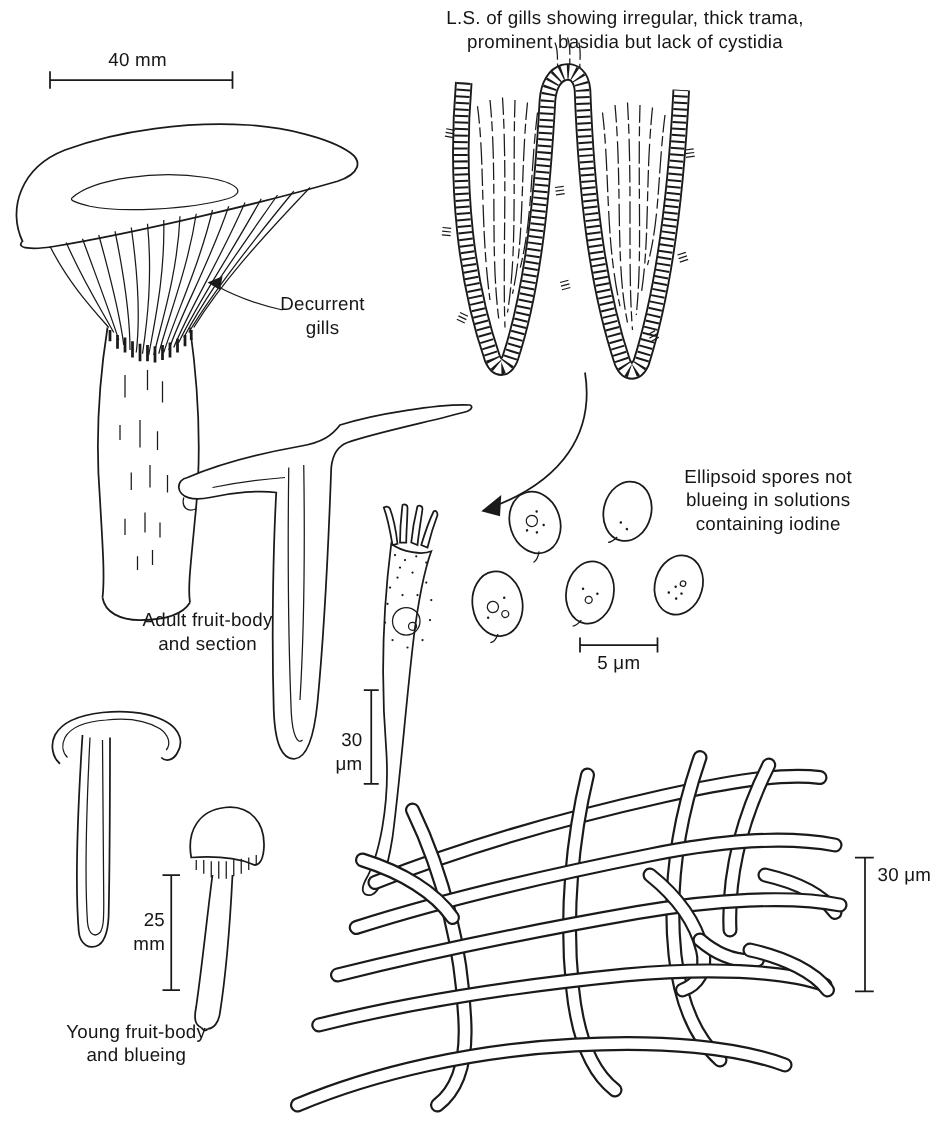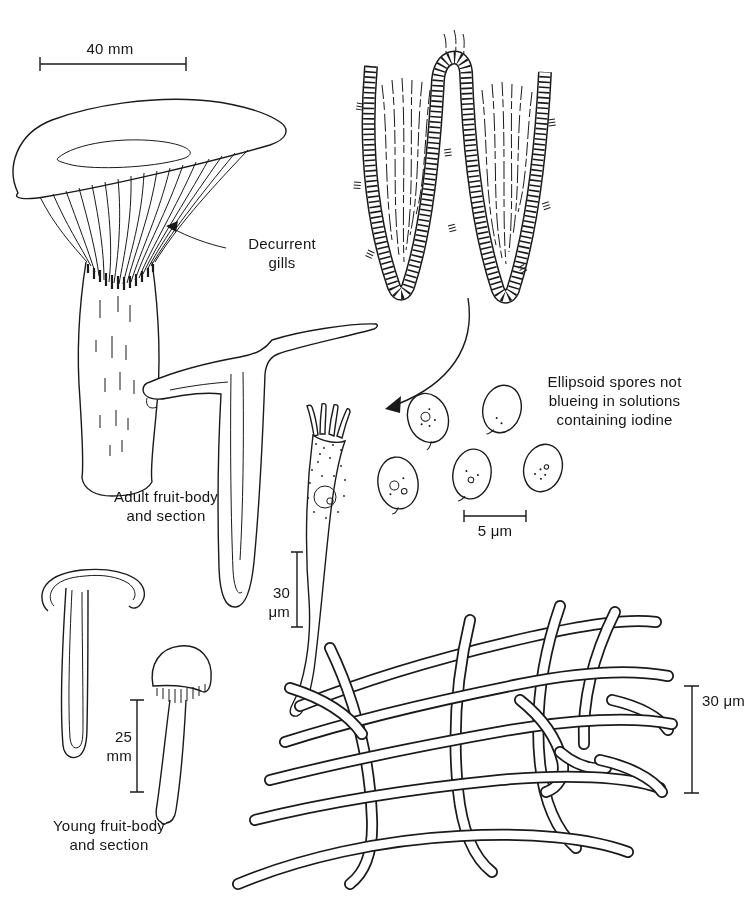--- a/index.html
+++ b/index.html
@@ -269,41 +269,43 @@
     <path class="tube-o" d="M290 688 C322 698 348 714 362 734"></path>
     <path class="tube-i" d="M290 688 C322 698 348 714 362 734"></path>
   </g>
 
   <g>
     <path class="ink" d="M692 686 V793 M684 686 H699 M684 793 H699"></path>
   </g>
 
 </svg>
 
+<div class="label center" style="left:320px;top:5px;width:360px;">L.S. of gills showing irregular, thick trama,
+prominent basidia but lack of cystidia</div>
 
 <div class="label center" style="left:57px;top:39px;width:106px;">40 mm</div>
 
-<div class="label center" style="left:240px;top:234px;width:84px;">Decurrent
+<div class="label center" style="left:216px;top:234px;width:84px;">Decurrent
 gills</div>
 
 <div class="label center" style="left:92px;top:487px;width:148px;">Adult fruit-body
 and section</div>
 
 <div class="label center" style="left:532px;top:372px;width:165px;">Ellipsoid spores not
 blueing in solutions
 containing iodine</div>
 
 <div class="label center" style="left:460px;top:521px;width:70px;">5 μm</div>
 
 
 <div class="label right" style="left:250px;top:583px;width:40px;">30
 μm</div>
 
 <div class="label right" style="left:96px;top:727px;width:36px;">25
 mm</div>
 
 <div class="label center" style="left:34px;top:816px;width:150px;">Young fruit-body
-and section</div>
+and blueing</div>
 
 
 <div class="label" style="left:702px;top:691px;width:60px;">30 μm</div>
 
 </div>
 
 </body></html>

